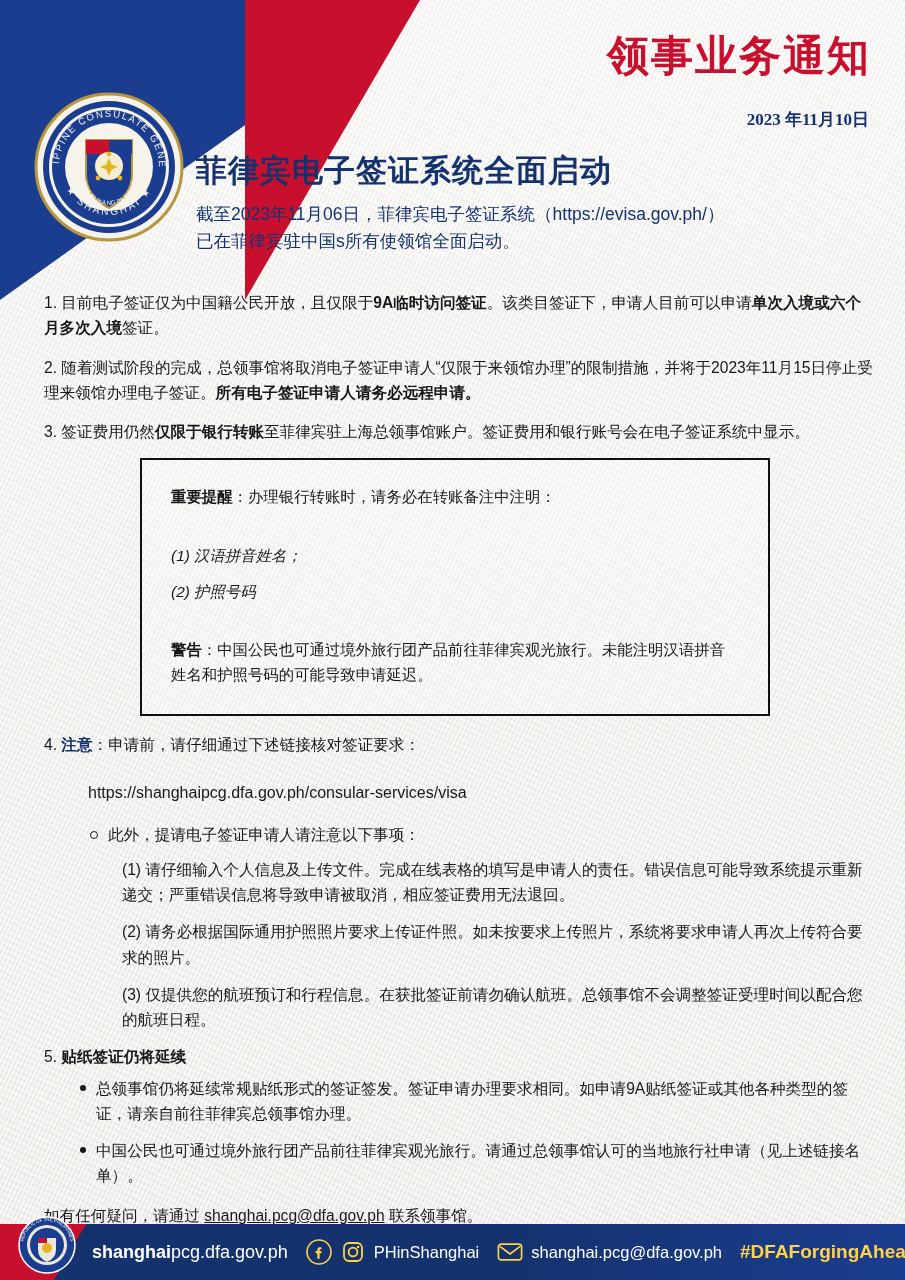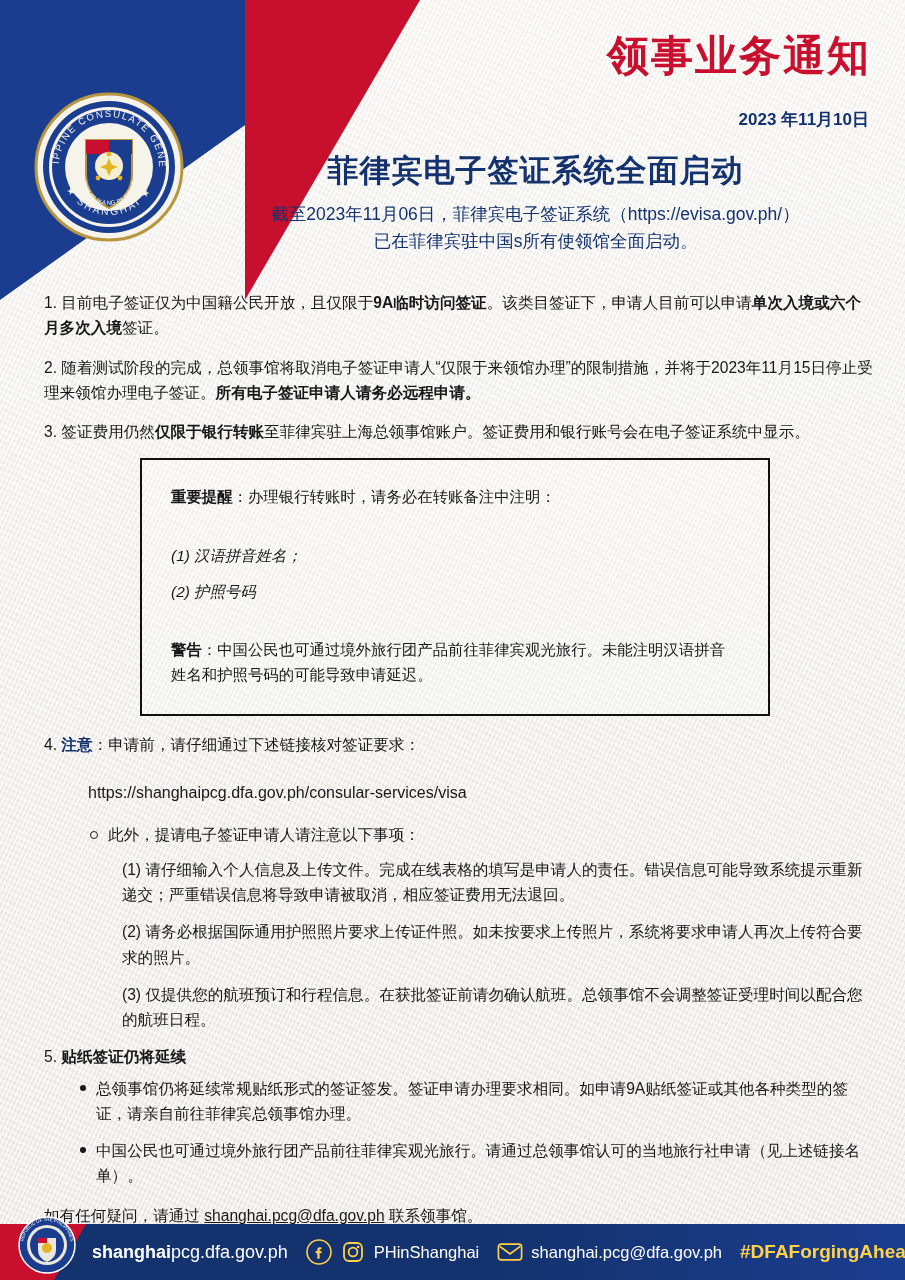--- a/index.html
+++ b/index.html
@@ -57,38 +57,38 @@
     margin-left: 16px;
   }
   .hdr-date {
     position: absolute;
     top: 108px;
     right: 36px;
     font-size: 17px;
     font-weight: 700;
     color: #14326e;
     white-space: nowrap;
+    font-family: Liberation Serif, serif;
   }
 
   
   .seal {
     position: absolute;
     top: 92px;
     left: 34px;
     width: 150px;
     height: 150px;
   }
 
   
   .maintitle {
     position: absolute;
     top: 152px;
     left: 196px;
     right: 30px;
-    text-align: center;
   }
   .maintitle .t1 {
     font-size: 31px;
     font-weight: 700;
     color: #14326e;
     letter-spacing: 1px;
     line-height: 1.25;
   }
   .maintitle .t2 {
     margin-top: 10px;

